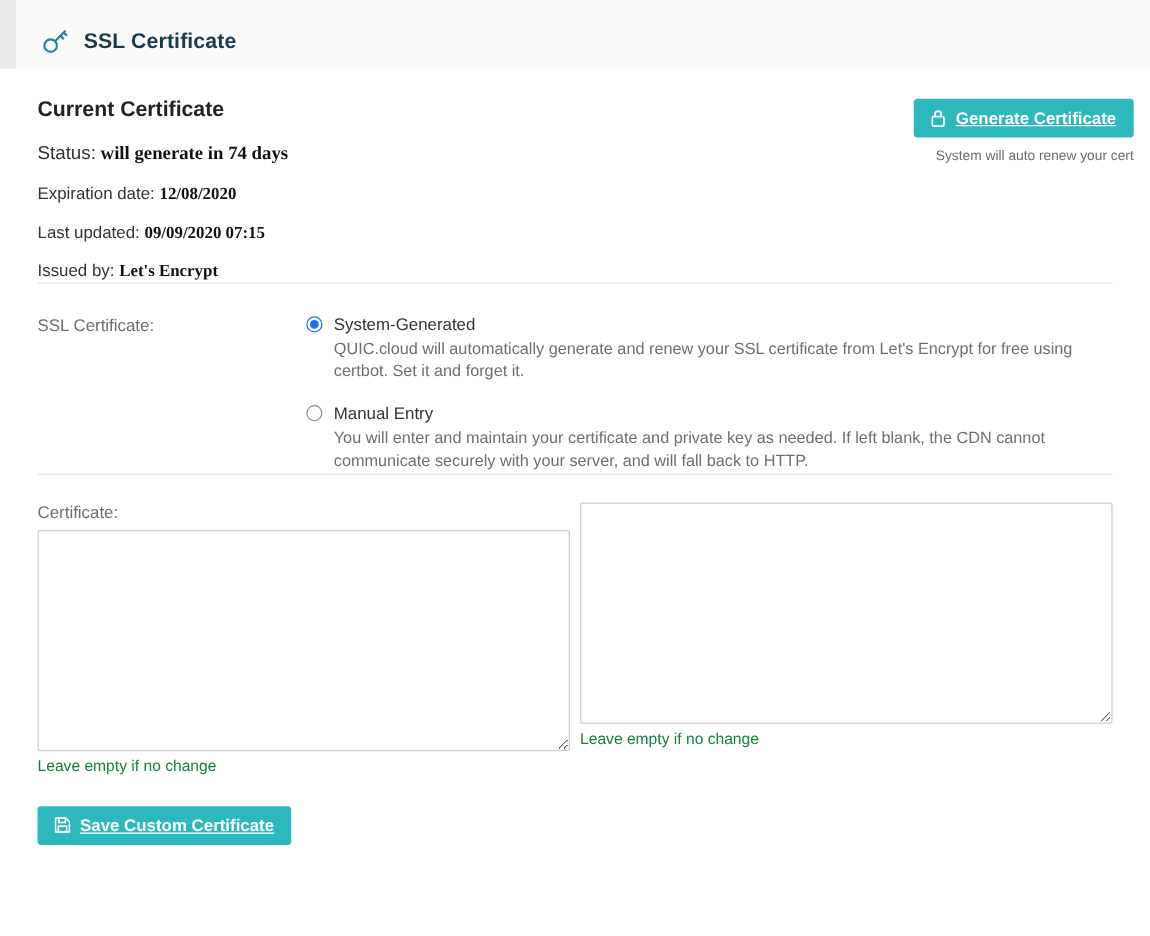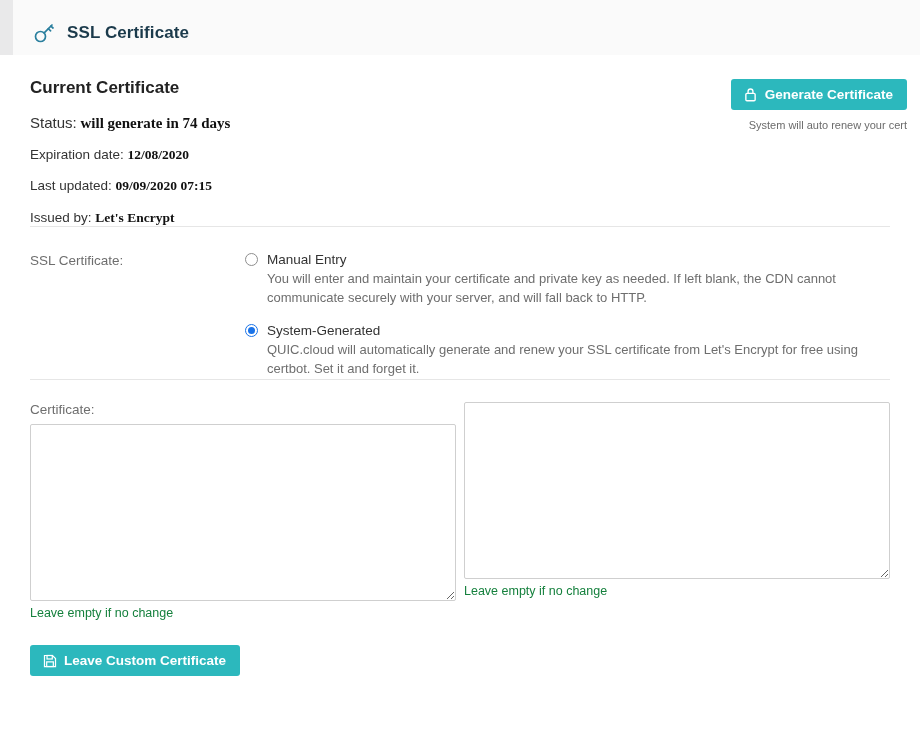--- a/index.html
+++ b/index.html
@@ -103,21 +103,21 @@
     border: none;
     border-radius: 3px;
     color: #ffffff;
     font-family: "Liberation Sans", sans-serif;
     font-size: 13.5px;
     font-weight: bold;
     padding: 8px 14px 8px 12px;
     cursor: pointer;
     line-height: 1;
   }
-  .btn-teal { background: #2cb8bd; }
+  .btn-teal { background: #2cb8bd; text-decoration: underline; }
   .btn .btn-icon {
     display: inline-flex;
     align-items: center;
     justify-content: center;
     width: 15px;
     height: 15px;
   }
   .generate-note {
     margin-top: 9px;
     font-size: 11px;
@@ -279,32 +279,32 @@
   </div>
 
   <hr class="divider divider-1">
 
   <div class="form-row">
     <div class="field-label">SSL Certificate:</div>
     <div class="radio-group">
 
       <div class="radio-option">
         <div class="radio-line">
+          <span class="radio-dot checked"></span>
+          <span class="radio-label">System-Generated</span>
+        </div>
+        <div class="radio-desc">QUIC.cloud will automatically generate and renew your SSL certificate from Let's Encrypt for free using certbot. Set it and forget it.</div>
+      </div>
+
+      <div class="radio-option">
+        <div class="radio-line">
           <span class="radio-dot unchecked"></span>
           <span class="radio-label">Manual Entry</span>
         </div>
         <div class="radio-desc">You will enter and maintain your certificate and private key as needed. If left blank, the CDN cannot communicate securely with your server, and will fall back to HTTP.</div>
-      </div>
-
-      <div class="radio-option">
-        <div class="radio-line">
-          <span class="radio-dot checked"></span>
-          <span class="radio-label">System-Generated</span>
-        </div>
-        <div class="radio-desc">QUIC.cloud will automatically generate and renew your SSL certificate from Let's Encrypt for free using certbot. Set it and forget it.</div>
       </div>
 
     </div>
   </div>
 
   <hr class="divider divider-2">
 
   <div class="textarea-row">
     <div class="textarea-col">
       <label class="textarea-label">Certificate:</label>
@@ -319,17 +319,17 @@
 
   <div class="save-row">
     <button class="btn btn-teal">
       <span class="btn-icon">
         <svg width="14" height="14" viewBox="0 0 16 16" fill="none" stroke="#ffffff" stroke-width="1.4">
           <path d="M1.7 1.7h9.2l3.4 3.4v9.2H1.7z"></path>
           <rect x="4.6" y="1.7" width="6" height="4"></rect>
           <rect x="4.2" y="9" width="7.6" height="5.3"></rect>
         </svg>
       </span>
-      <span>Leave Custom Certificate</span>
+      <span>Save Custom Certificate</span>
     </button>
   </div>
 
 </div>
 
 </body></html>

